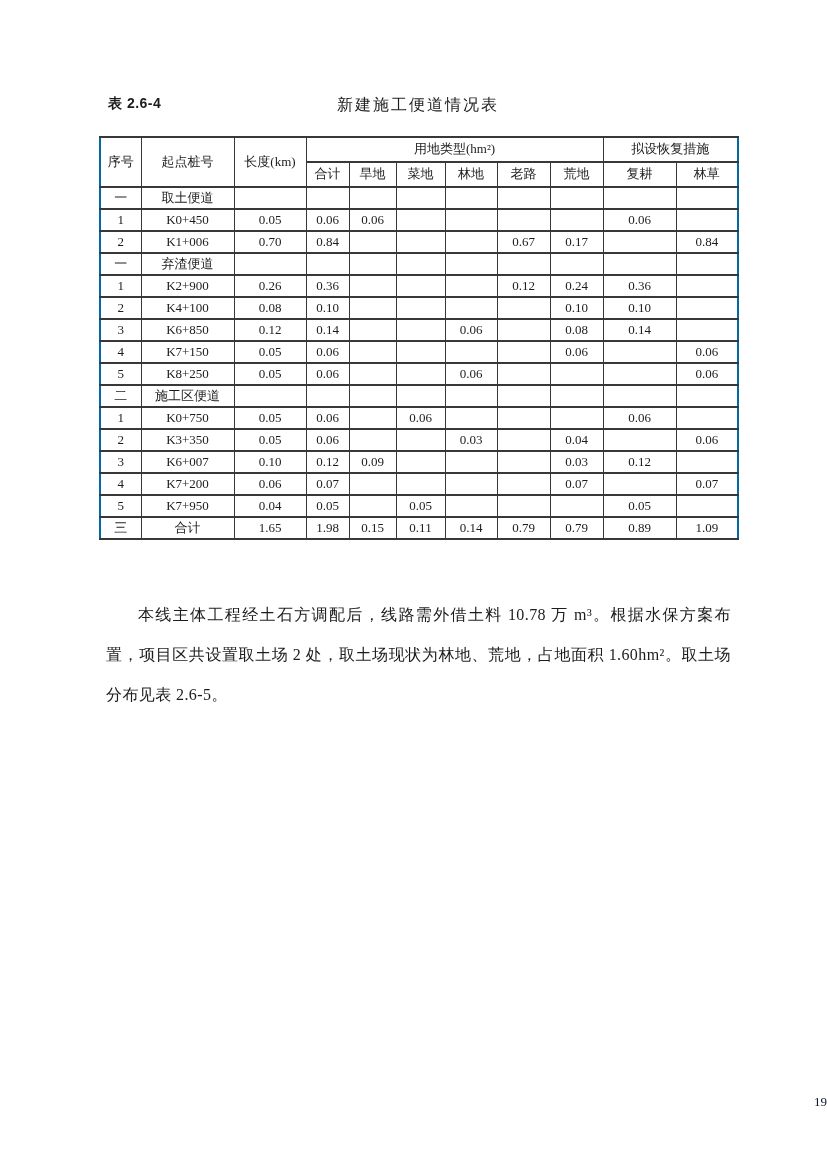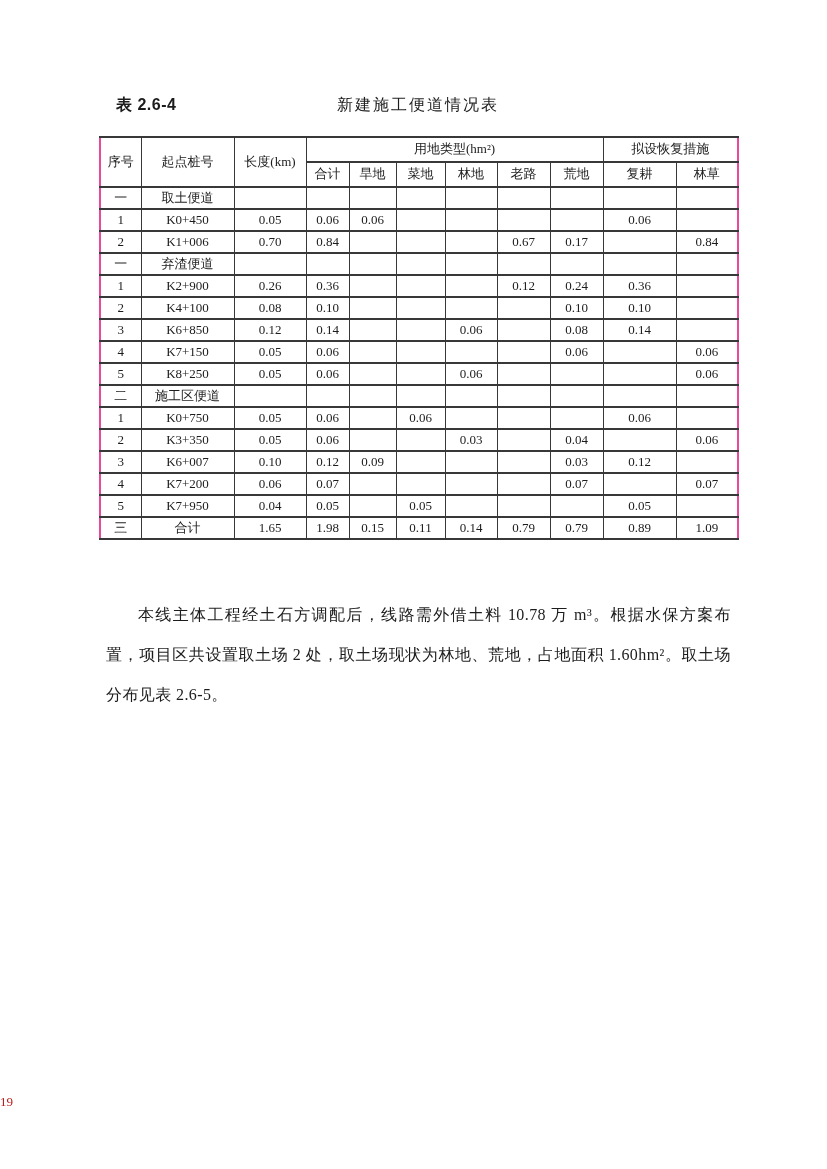--- a/index.html
+++ b/index.html
@@ -26,41 +26,40 @@
     width: 638px;
     height: 24px;
     text-align: center;
   }
   .tbl-label {
     position: absolute;
     left: 9px;
     top: 0;
     font-family: "Liberation Sans", "DejaVu Sans", sans-serif;
     font-weight: bold;
-    font-size: 16px;
+    font-size: 14px;
     letter-spacing: 0.5px;
     white-space: nowrap;
-    margin-left: 8px;
   }
   .tbl-title {
     display: inline-block;
     font-family: "Liberation Sans", "DejaVu Sans", sans-serif;
     font-weight: normal;
     font-size: 16px;
     letter-spacing: 2px;
   }
   
   table.road {
     position: absolute;
     left: 99px;
     top: 136px;
     width: 638px;
     border-collapse: collapse;
     table-layout: fixed;
-    border: 2px solid #ec4899;
+    border: 2px solid #0369a1;
   }
   table.road th, table.road td {
     border-left: 1px solid #383838;
     border-right: 1px solid #383838;
     border-top: 2px solid #383838;
     border-bottom: 2px solid #383838;
     text-align: center;
     vertical-align: middle;
     font-weight: normal;
     font-size: 13px;
@@ -92,23 +91,23 @@
     line-height: 40px;
     text-align: justify;
     text-indent: 2em;
     letter-spacing: 0.4px;
   }
   .page-num {
     position: absolute;
     left: 0;
     top: 1094px;
     width: 827px;
-    text-align: left;
+    text-align: right;
     font-size: 13px;
-    color: #b91c1c;
+    color: #0f172a;
   }
 </style>
 </head>
 <body>
 
 <div class="sheet">
 
   <div class="caption-row">
     <span class="tbl-label">表 2.6-4</span>
     <span class="tbl-title">新建施工便道情况表</span>

